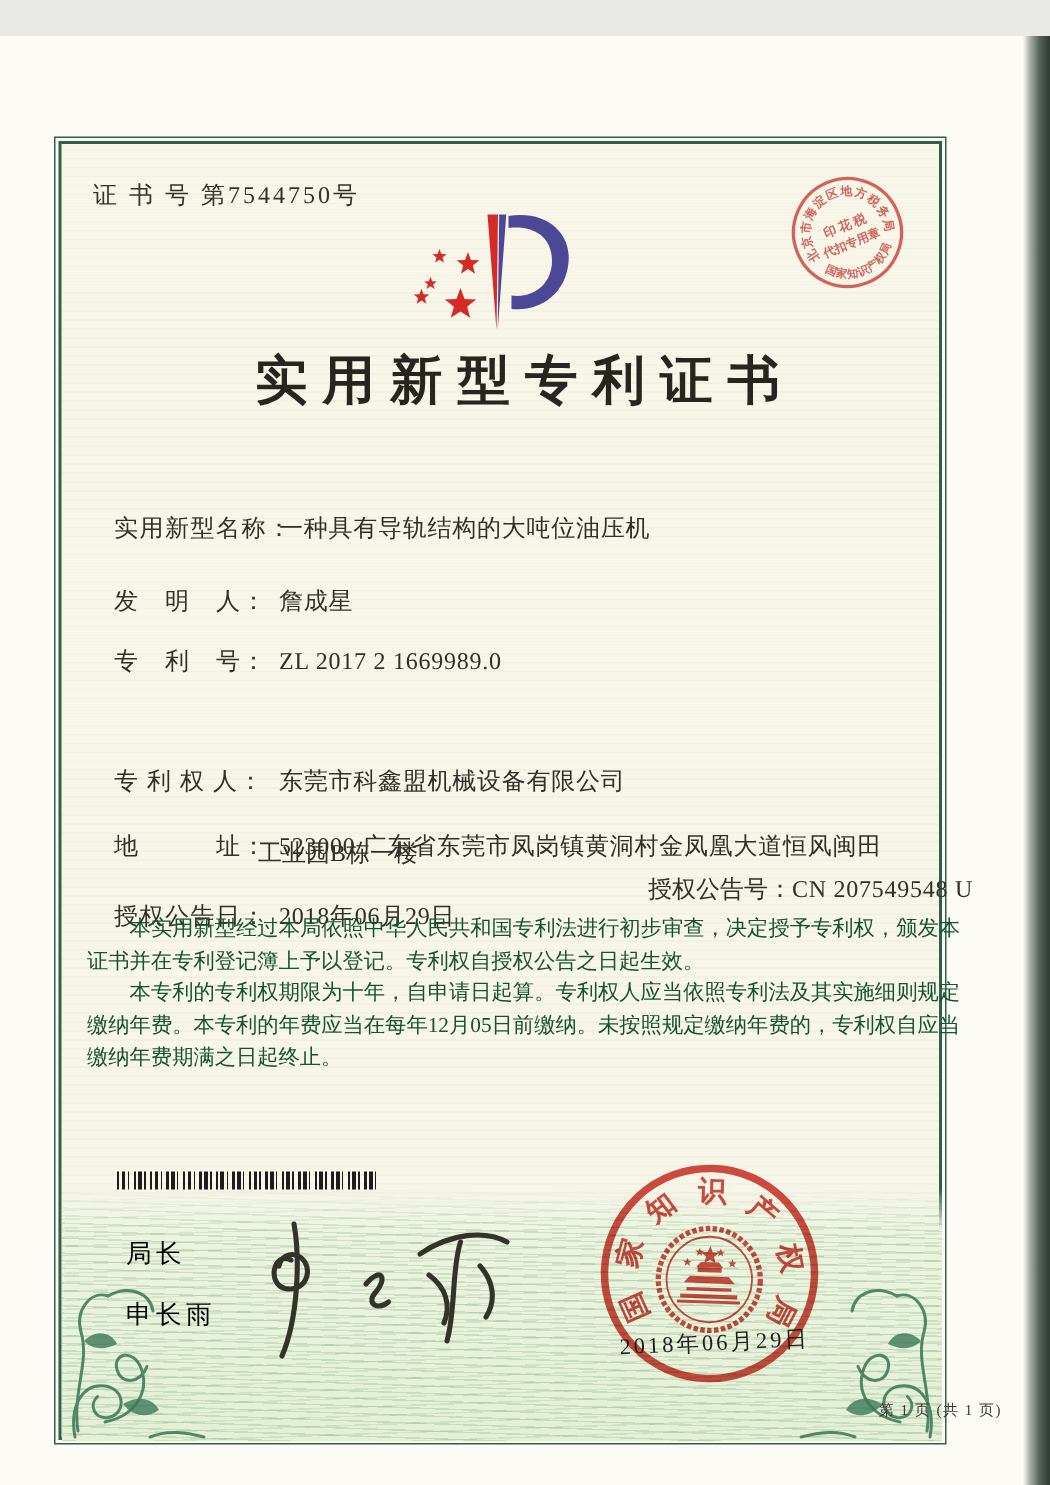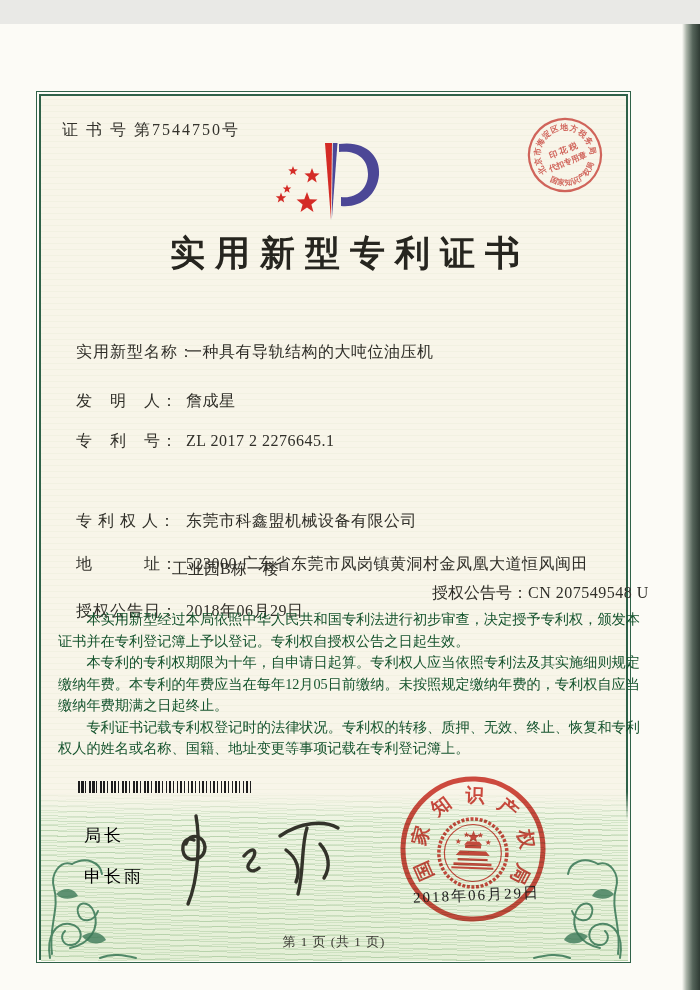--- a/index.html
+++ b/index.html
@@ -34,22 +34,22 @@
   .legal{position:absolute;left:58px;top:585px;width:582px;}
   .legal p{margin:0;text-indent:2em;font-size:14.2px;line-height:21.5px;color:#14532d;text-align:justify;}
 
   .barcode{position:absolute;left:78px;top:757px;width:176px;height:12px;
     background:repeating-linear-gradient(90deg,#1d1d1d 0 1.5px,rgba(0,0,0,0) 1.5px 3px,
       #1d1d1d 3px 5.5px,rgba(0,0,0,0) 5.5px 7px,#1d1d1d 7px 8px,rgba(0,0,0,0) 8px 11px);}
 
   .signer{position:absolute;left:84px;font-size:17px;color:#000000;letter-spacing:3px;}
   .seal-date{position:absolute;left:413px;top:862px;font-size:15px;color:#1d1d1d;
              letter-spacing:2px;transform:rotate(-2.5deg);}
-  .footer{position:absolute;left:0;top:909px;width:668px;text-align:center;
-          font-size:13px;color:#3a3933;letter-spacing:1px;}
+  .footer{position:absolute;left:0;top:909px;width:668px;text-align:right;
+          font-size:10px;color:#3a3933;letter-spacing:1px;}
 
   .edge-right{position:absolute;right:0;top:0;width:18px;height:990px;
     background:linear-gradient(to right, rgba(0,0,0,0), #aab3a8 25%, #55645a 60%, #2e3a33);}
 
   svg{position:absolute;overflow:visible;}
   svg text{font-family:"Liberation Serif","DejaVu Serif",serif;}
 </style>
 </head>
 <body>
 
@@ -135,38 +135,37 @@
 
   <div class="title">实用新型专利证书</div>
 
   <div class="frow" style="top:300px">
     <span class="flabel">实用新型名称：</span><span class="fval">一种具有导轨结构的大吨位油压机</span>
   </div>
   <div class="frow" style="top:349px">
     <span class="flabel">发　明　人：</span><span class="fval">詹成星</span>
   </div>
   <div class="frow" style="top:389px">
-    <span class="flabel">专　利　号：</span><span class="fval">ZL 2017 2 2276645.1</span>
+    <span class="flabel">专　利　号：</span><span class="fval">ZL 2017 2 1669989.0</span>
   </div>
   <div class="frow" style="top:469px">
     <span class="flabel">专 利 权 人：</span><span class="fval">东莞市科鑫盟机械设备有限公司</span>
   </div>
   <div class="frow" style="top:512px">
     <span class="flabel">地　　　址：</span><span class="fval">523000 广东省东莞市凤岗镇黄洞村金凤凰大道恒风闽田</span>
   </div>
   <div class="addr2" style="top:535px">工业园B栋一楼</div>
   <div class="frow" style="top:559px">
     <span class="flabel">授权公告日：</span><span class="fval">2018年06月29日</span>
     <span class="frow-right"><span>授权公告号：</span><span class="fval">CN 207549548 U</span></span>
   </div>
 
   <div class="legal">
     <p>本实用新型经过本局依照中华人民共和国专利法进行初步审查，决定授予专利权，颁发本证书并在专利登记簿上予以登记。专利权自授权公告之日起生效。</p>
     <p>本专利的专利权期限为十年，自申请日起算。专利权人应当依照专利法及其实施细则规定缴纳年费。本专利的年费应当在每年12月05日前缴纳。未按照规定缴纳年费的，专利权自应当缴纳年费期满之日起终止。</p>
-    <p>专利证书记载专利权登记时的法律状况。专利权的转移、质押、无效、终止、恢复和专利权人的姓名或名称、国籍、地址变更等事项记载在专利登记簿上。</p>
   </div>
 
   <div class="barcode"></div>
 
   <div class="signer" style="top:800px">局长</div>
   <div class="signer" style="top:841px">申长雨</div>
 
   <svg style="left:160px;top:782px" width="190" height="105" viewBox="0 0 190 105">
     <g stroke="#33332a" stroke-width="3.4" fill="none" stroke-linecap="round" stroke-linejoin="round">
       <path d="M34,34 C22,28 18,50 30,53 C46,56 50,36 38,31 C33,29 27,32 26,38"></path>

